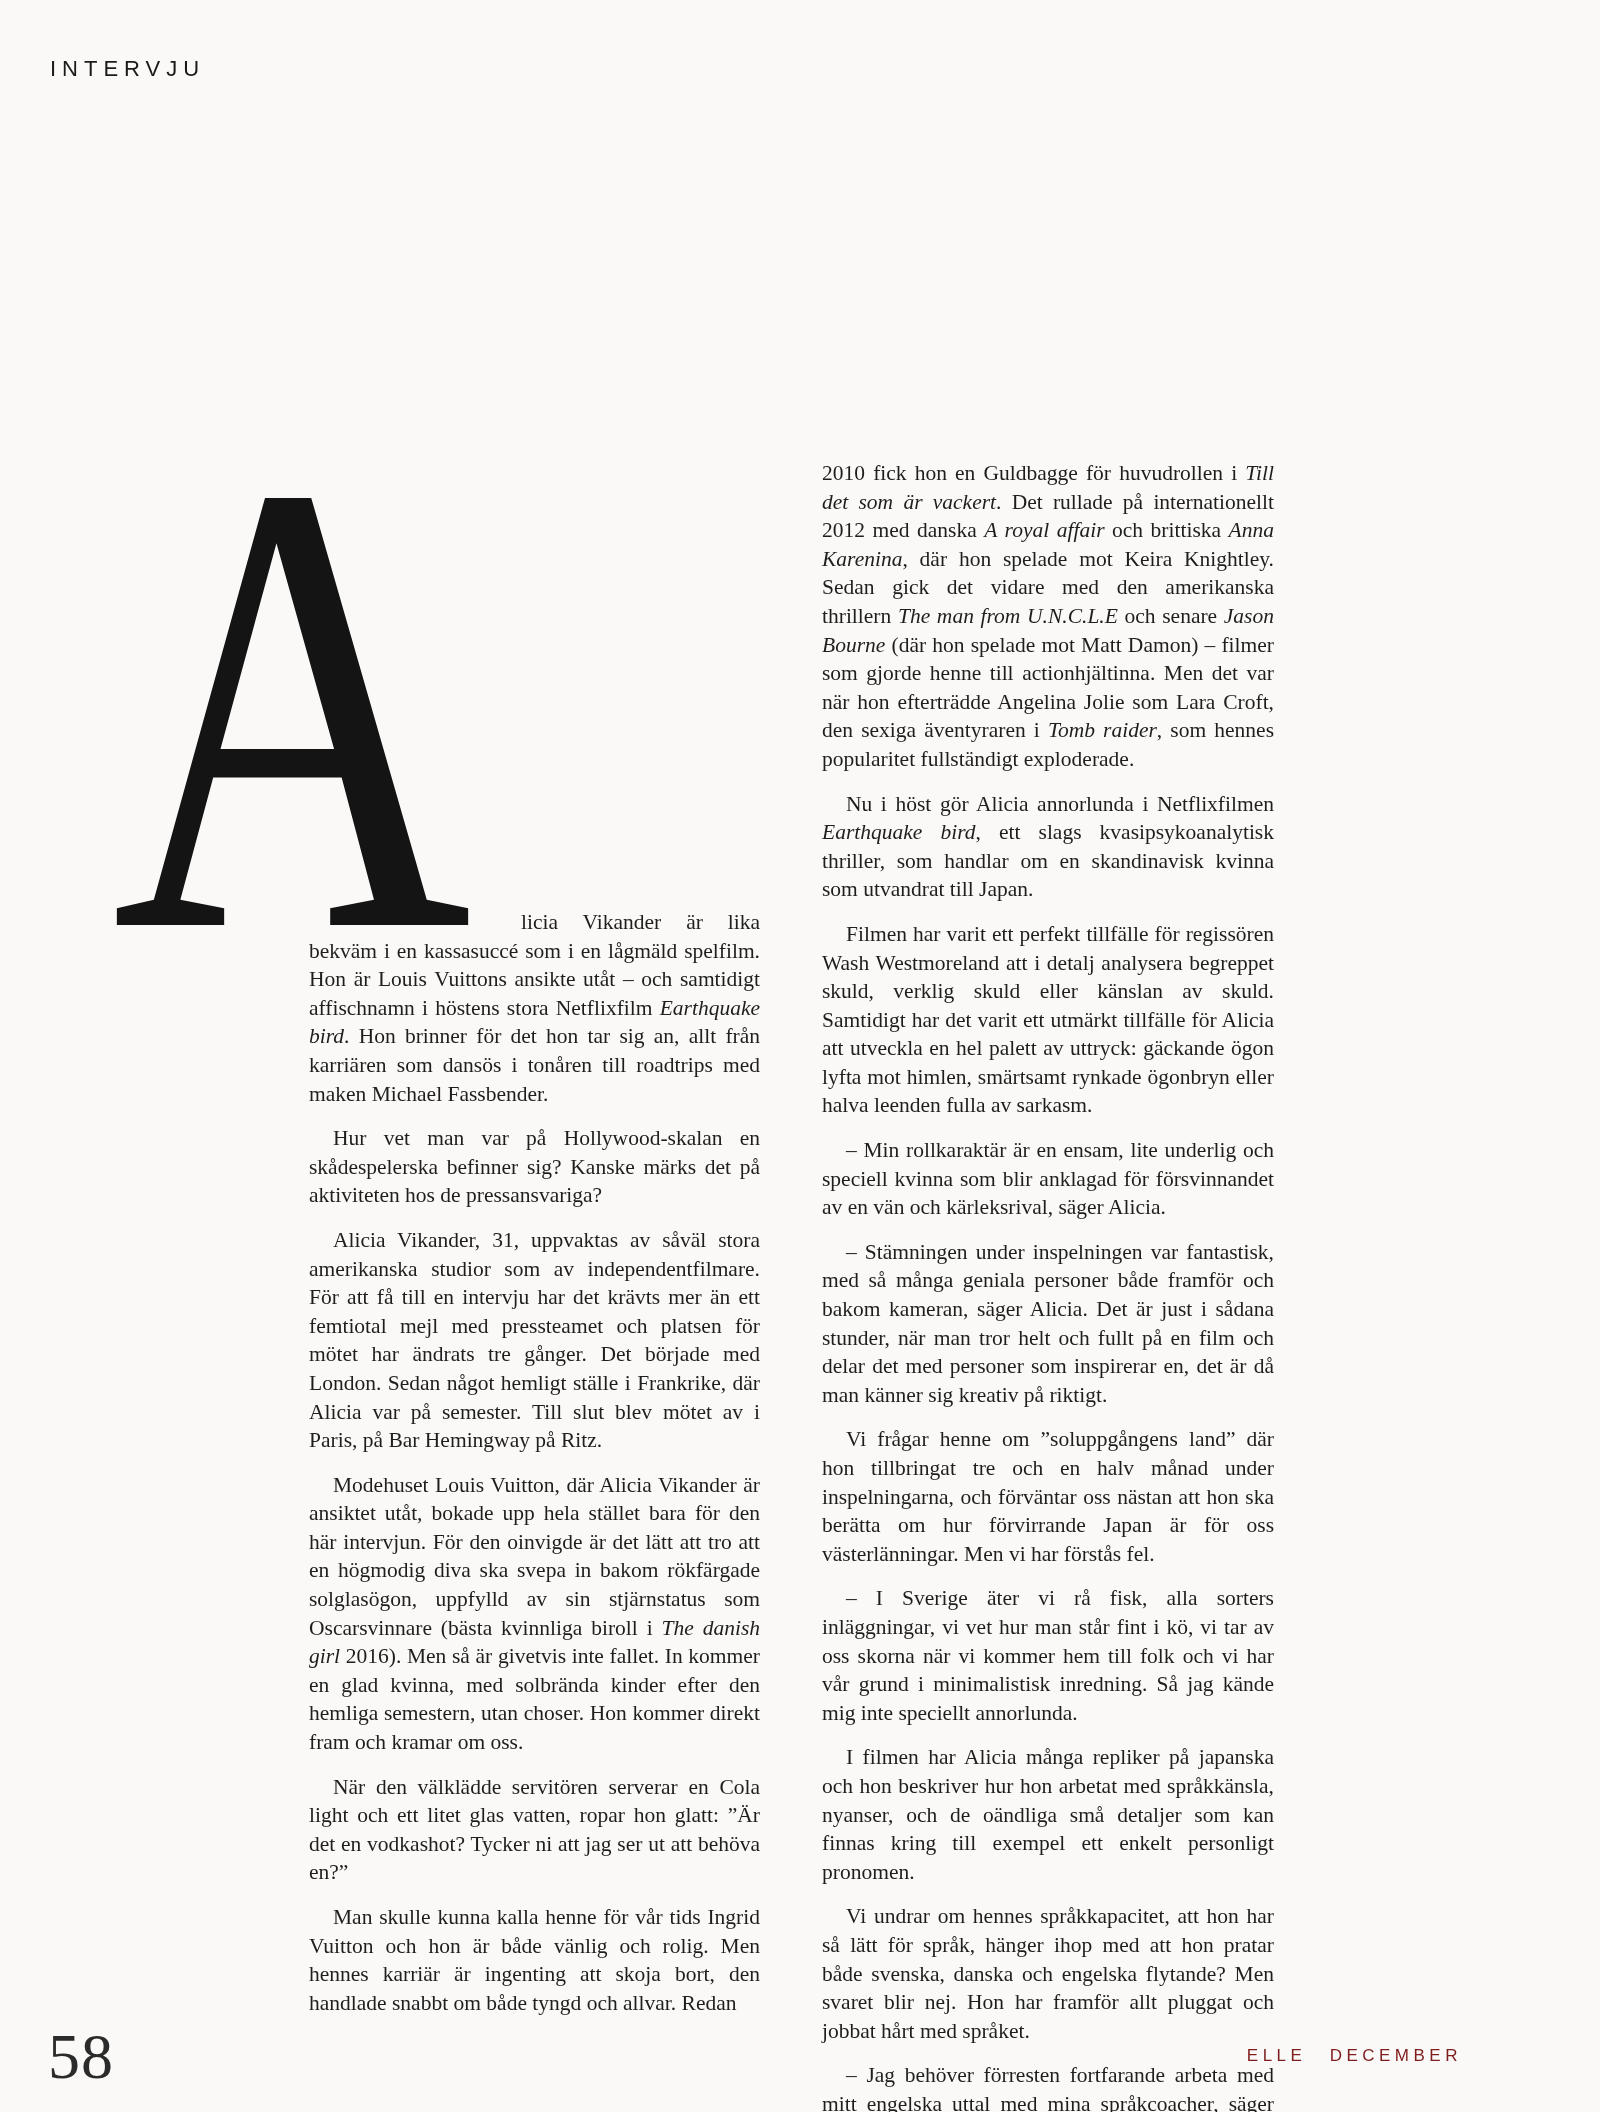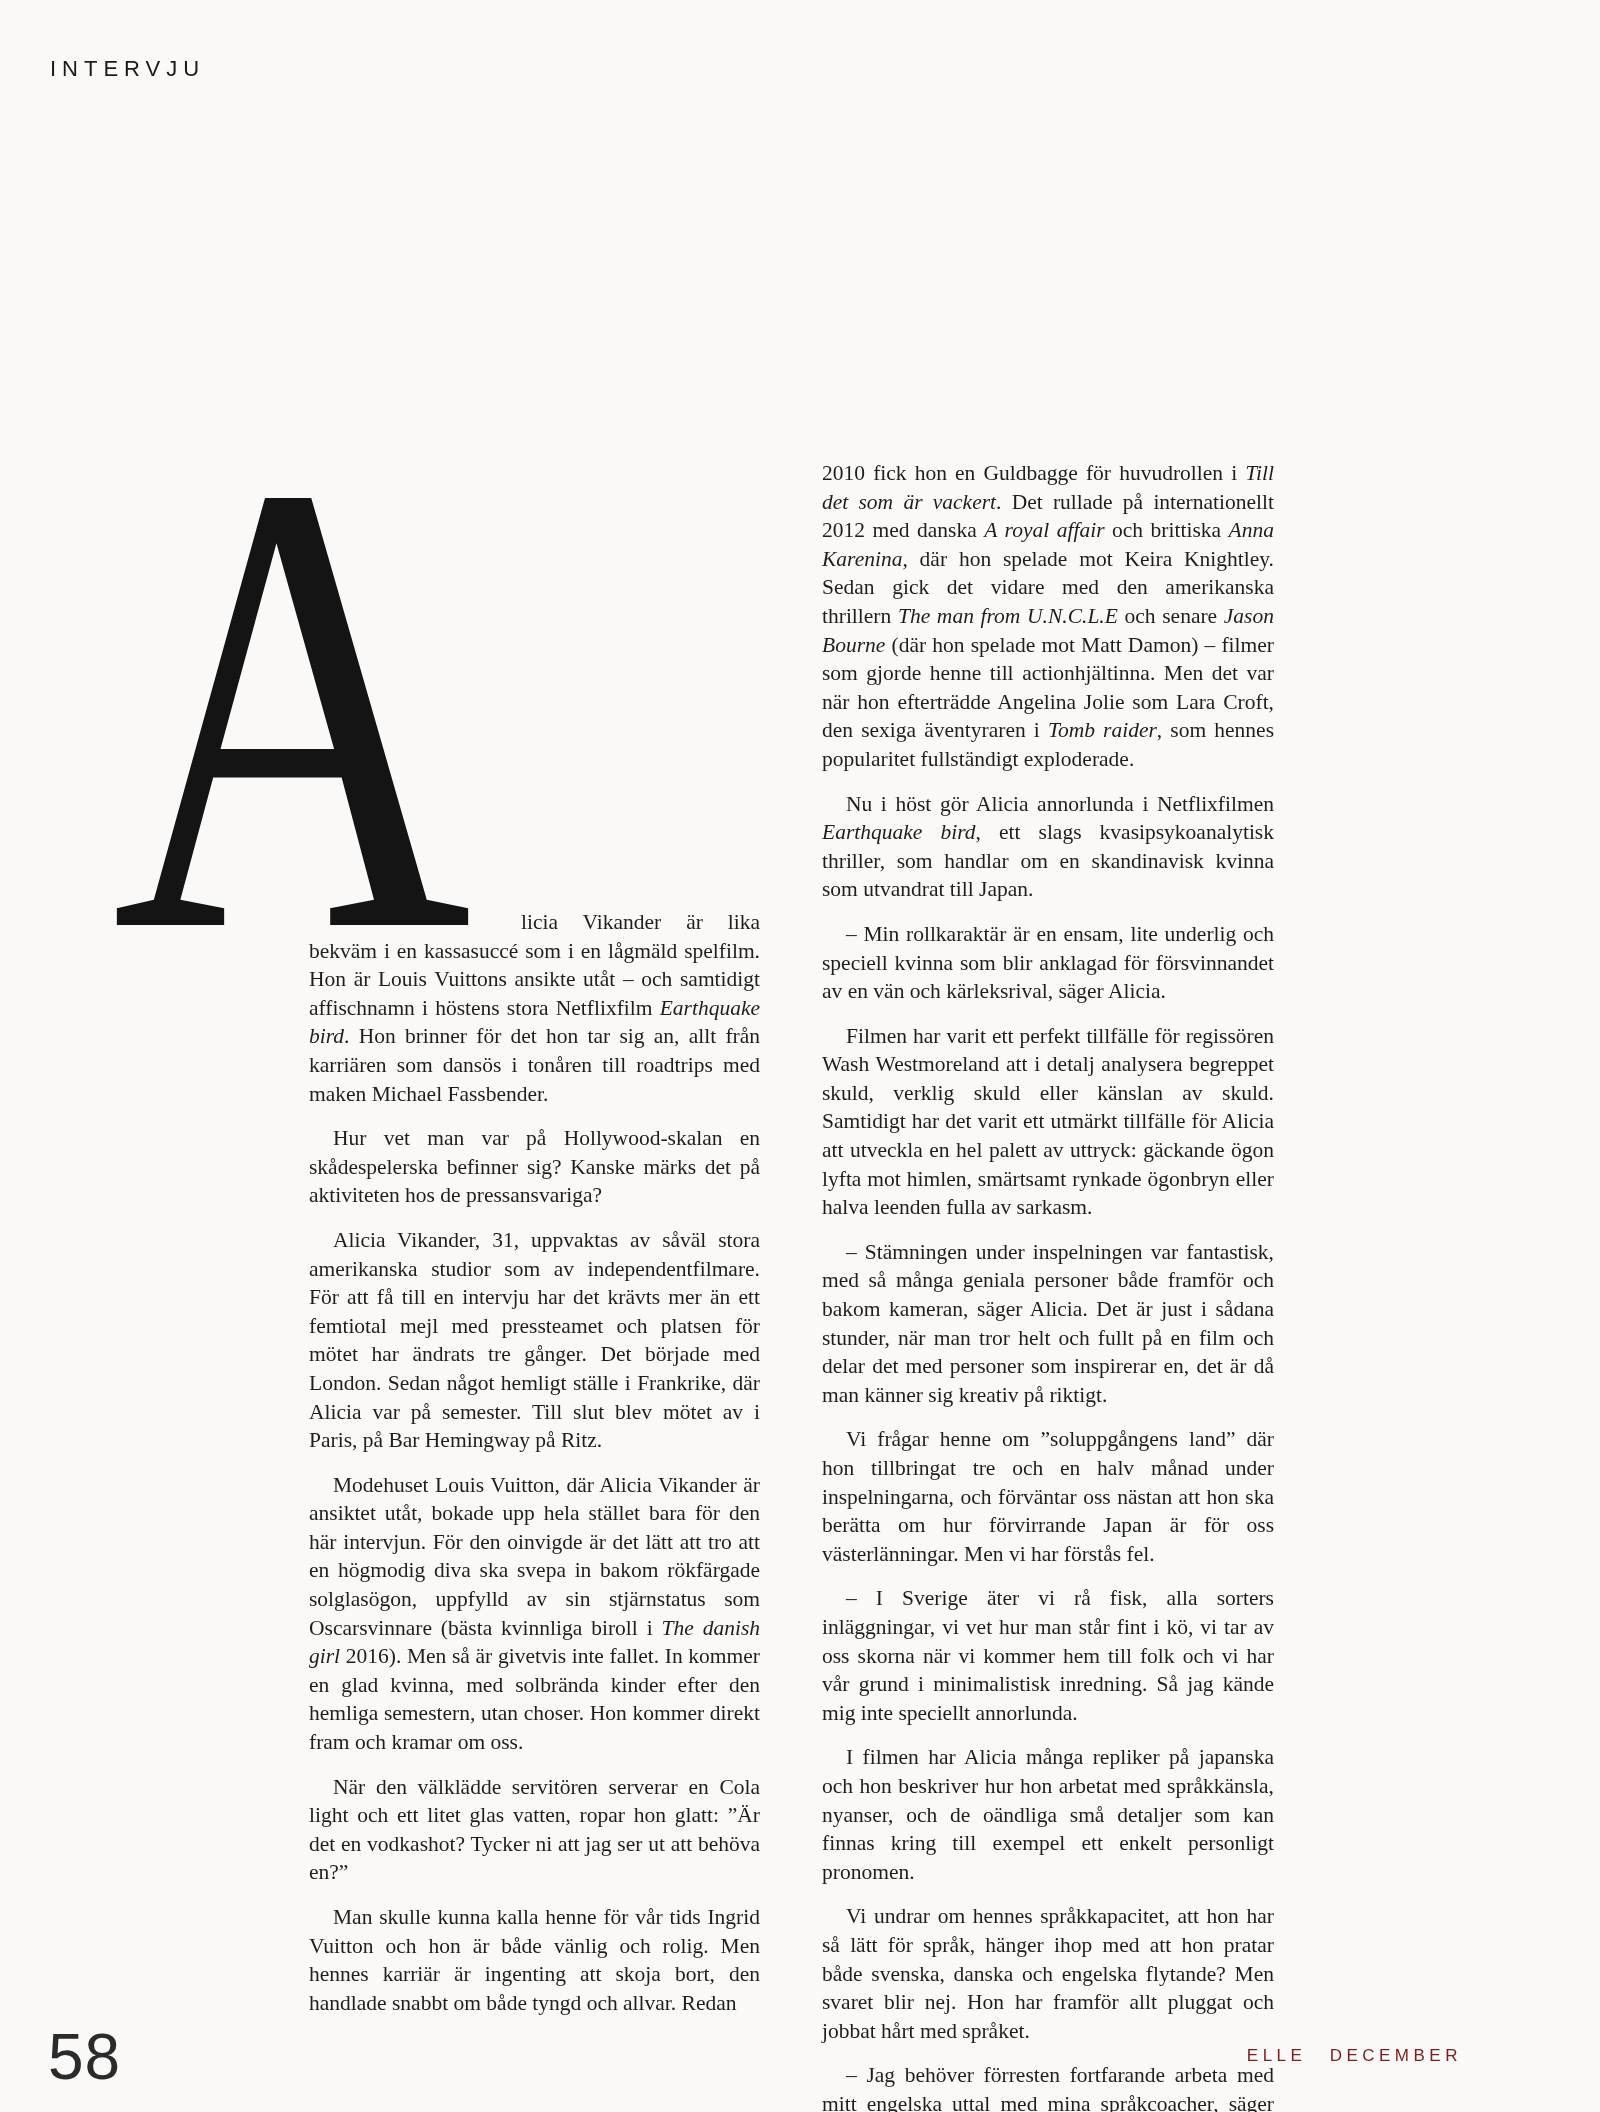--- a/index.html
+++ b/index.html
@@ -28,21 +28,21 @@
   }
   .col-left{left:293px;top:892px;}
   .col-right{left:806px;top:443px;width:484px;}
   .para{margin:16px;padding:0;}
   .para.indent{text-indent:24px;}
   .dropcap-spacer{float:left;width:212px;height:27px;}
   .it{font-style:italic;}
   .cont{color:#9a9a9a;font-size:22px;font-style:normal;}
   .page-number{
     position:absolute;left:48px;top:2020px;
-    font-family:Liberation Sans, sans-serif;font-weight:300;
+    font-family:Liberation Serif, serif;font-weight:300;
     font-size:64px;color:#2b2b2b;letter-spacing:1px;
   }
   .footer-right{
     position:absolute;right:138px;top:2046px;
     font-family:"Liberation Sans", sans-serif;
     font-size:17px;letter-spacing:4.5px;word-spacing:14px;color:#7f1d1d;
   }
 </style>
 </head>
 <body>
@@ -56,22 +56,22 @@
     <p class="para indent"><span>Hur vet man var på Hollywood-skalan en skådespelerska befinner sig? Kanske märks det på aktiviteten hos de pressansvariga?</span></p>
     <p class="para indent"><span>Alicia Vikander, 31, uppvaktas av såväl stora amerikanska studior som av independentfilmare. För att få till en intervju har det krävts mer än ett femtiotal mejl med pressteamet och platsen för mötet har ändrats tre gånger. Det började med London. Sedan något hemligt ställe i Frankrike, där Alicia var på semester. Till slut blev mötet av i Paris, på Bar Hemingway på Ritz.</span></p>
     <p class="para indent"><span>Modehuset Louis Vuitton, där Alicia Vikander är ansiktet utåt, bokade upp hela stället bara för den här intervjun. För den oinvigde är det lätt att tro att en högmodig diva ska svepa in bakom rökfärgade solglasögon, uppfylld av sin stjärnstatus som Oscarsvinnare (bästa kvinnliga biroll i </span><span class="it">The danish girl</span><span> 2016). Men så är givetvis inte fallet. In kommer en glad kvinna, med solbrända kinder efter den hemliga semestern, utan choser. Hon kommer direkt fram och kramar om oss.</span></p>
     <p class="para indent"><span>När den välklädde servitören serverar en Cola light och ett litet glas vatten, ropar hon glatt: ”Är det en vodkashot? Tycker ni att jag ser ut att behöva en?”</span></p>
     <p class="para indent"><span>Man skulle kunna kalla henne för vår tids Ingrid Vuitton och hon är både vänlig och rolig. Men hennes karriär är ingenting att skoja bort, den handlade snabbt om både tyngd och allvar. Redan</span></p>
   </div>
 
 <div class="col col-right" id="right-col">
     <p class="para"><span>2010 fick hon en Guldbagge för huvudrollen i </span><span class="it">Till det som är vackert</span><span>. Det rullade på internationellt 2012 med danska </span><span class="it">A royal affair</span><span> och brittiska </span><span class="it">Anna Karenina</span><span>, där hon spelade mot Keira Knightley. Sedan gick det vidare med den amerikanska thrillern </span><span class="it">The man from U.N.C.L.E</span><span> och senare </span><span class="it">Jason Bourne</span><span> (där hon spelade mot Matt Damon) – filmer som gjorde henne till actionhjältinna. Men det var när hon efterträdde Angelina Jolie som Lara Croft, den sexiga äventyraren i </span><span class="it">Tomb raider</span><span>, som hennes popularitet fullständigt exploderade.</span></p>
     <p class="para indent"><span>Nu i höst gör Alicia annorlunda i Netflixfilmen </span><span class="it">Earthquake bird</span><span>, ett slags kvasipsykoanalytisk thriller, som handlar om en skandinavisk kvinna som utvandrat till Japan.</span></p>
+    <p class="para indent"><span>Filmen har varit ett perfekt tillfälle för regissören Wash Westmoreland att i detalj analysera begreppet skuld, verklig skuld eller känslan av skuld. Samtidigt har det varit ett utmärkt tillfälle för Alicia att utveckla en hel palett av uttryck: gäckande ögon lyfta mot himlen, smärtsamt rynkade ögonbryn eller halva leenden fulla av sarkasm.</span></p>
     <p class="para indent"><span>– Min rollkaraktär är en ensam, lite underlig och speciell kvinna som blir anklagad för försvinnandet av en vän och kärleksrival, säger Alicia.</span></p>
-    <p class="para indent"><span>Filmen har varit ett perfekt tillfälle för regissören Wash Westmoreland att i detalj analysera begreppet skuld, verklig skuld eller känslan av skuld. Samtidigt har det varit ett utmärkt tillfälle för Alicia att utveckla en hel palett av uttryck: gäckande ögon lyfta mot himlen, smärtsamt rynkade ögonbryn eller halva leenden fulla av sarkasm.</span></p>
     <p class="para indent"><span>– Stämningen under inspelningen var fantastisk, med så många geniala personer både framför och bakom kameran, säger Alicia. Det är just i sådana stunder, när man tror helt och fullt på en film och delar det med personer som inspirerar en, det är då man känner sig kreativ på riktigt.</span></p>
     <p class="para indent"><span>Vi frågar henne om ”soluppgångens land” där hon tillbringat tre och en halv månad under inspelningarna, och förväntar oss nästan att hon ska berätta om hur förvirrande Japan är för oss västerlänningar. Men vi har förstås fel.</span></p>
     <p class="para indent"><span>– I Sverige äter vi rå fisk, alla sorters inläggningar, vi vet hur man står fint i kö, vi tar av oss skorna när vi kommer hem till folk och vi har vår grund i minimalistisk inredning. Så jag kände mig inte speciellt annorlunda.</span></p>
     <p class="para indent"><span>I filmen har Alicia många repliker på japanska och hon beskriver hur hon arbetat med språkkänsla, nyanser, och de oändliga små detaljer som kan finnas kring till exempel ett enkelt personligt pronomen.</span></p>
     <p class="para indent"><span>Vi undrar om hennes språkkapacitet, att hon har så lätt för språk, hänger ihop med att hon pratar både svenska, danska och engelska flytande? Men svaret blir nej. Hon har framför allt pluggat och jobbat hårt med språket.</span></p>
     <p class="para indent"><span>– Jag behöver förresten fortfarande arbeta med mitt engelska uttal med mina språkcoacher, säger Alicia. Och plötsligt, lite på skämt, byter hon till den starkaste Oxford-dialekt man kan tänka sig.</span><span class="cont"> ▷</span></p>
   </div>
 
 <div class="page-number">58</div>
 

